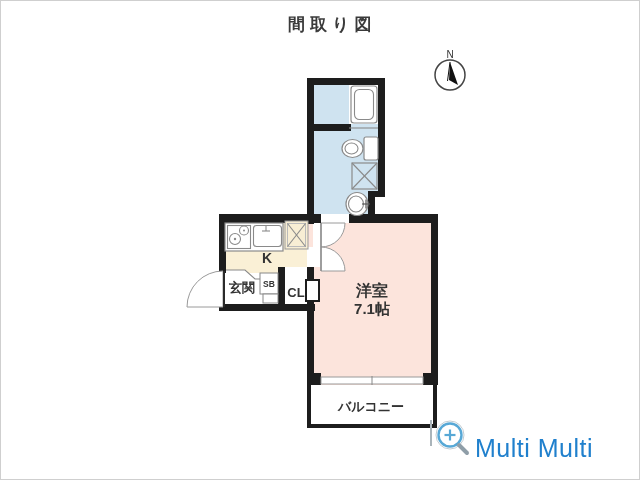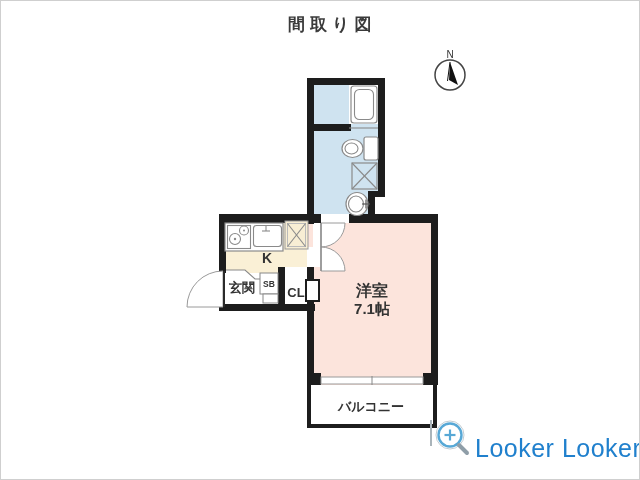--- a/index.html
+++ b/index.html
@@ -167,15 +167,15 @@
     <g>
       <rect x="429" y="419" width="2" height="26" fill="#aab4ba"></rect>
       <circle cx="449" cy="434" r="14" fill="#ffffff" stroke="#c3ccd2" stroke-width="1"></circle>
       <circle cx="449" cy="434" r="11.5" fill="#ffffff" stroke="#57a8d6" stroke-width="2.4"></circle>
       <line x1="443.5" y1="434" x2="454.5" y2="434" stroke="#57a8d6" stroke-width="2.2"></line>
       <line x1="449" y1="428.5" x2="449" y2="439.5" stroke="#57a8d6" stroke-width="2.2"></line>
       <line x1="458" y1="444" x2="466" y2="452" stroke="#8f9ea8" stroke-width="4" stroke-linecap="round"></line>
     </g>
   </svg>
 
-  <div id="watermark-text">Looker Looker</div>
+  <div id="watermark-text">Multi Multi</div>
 
 </div>
 
 </body></html>

